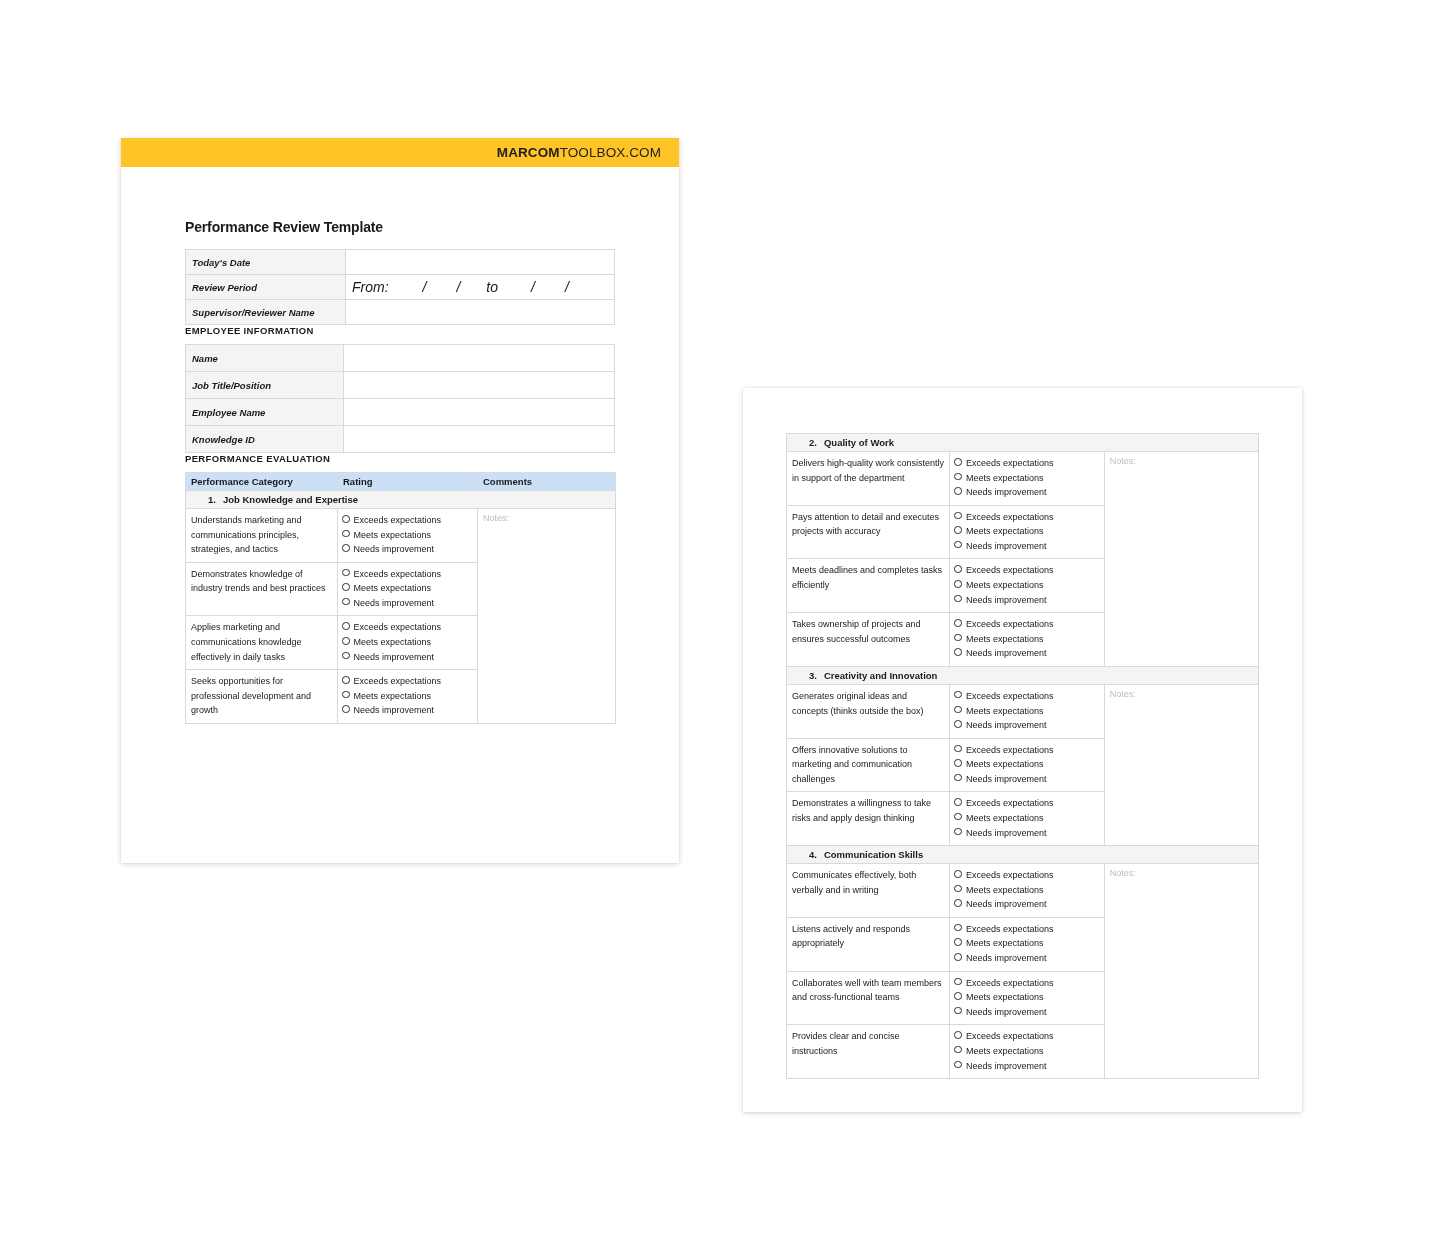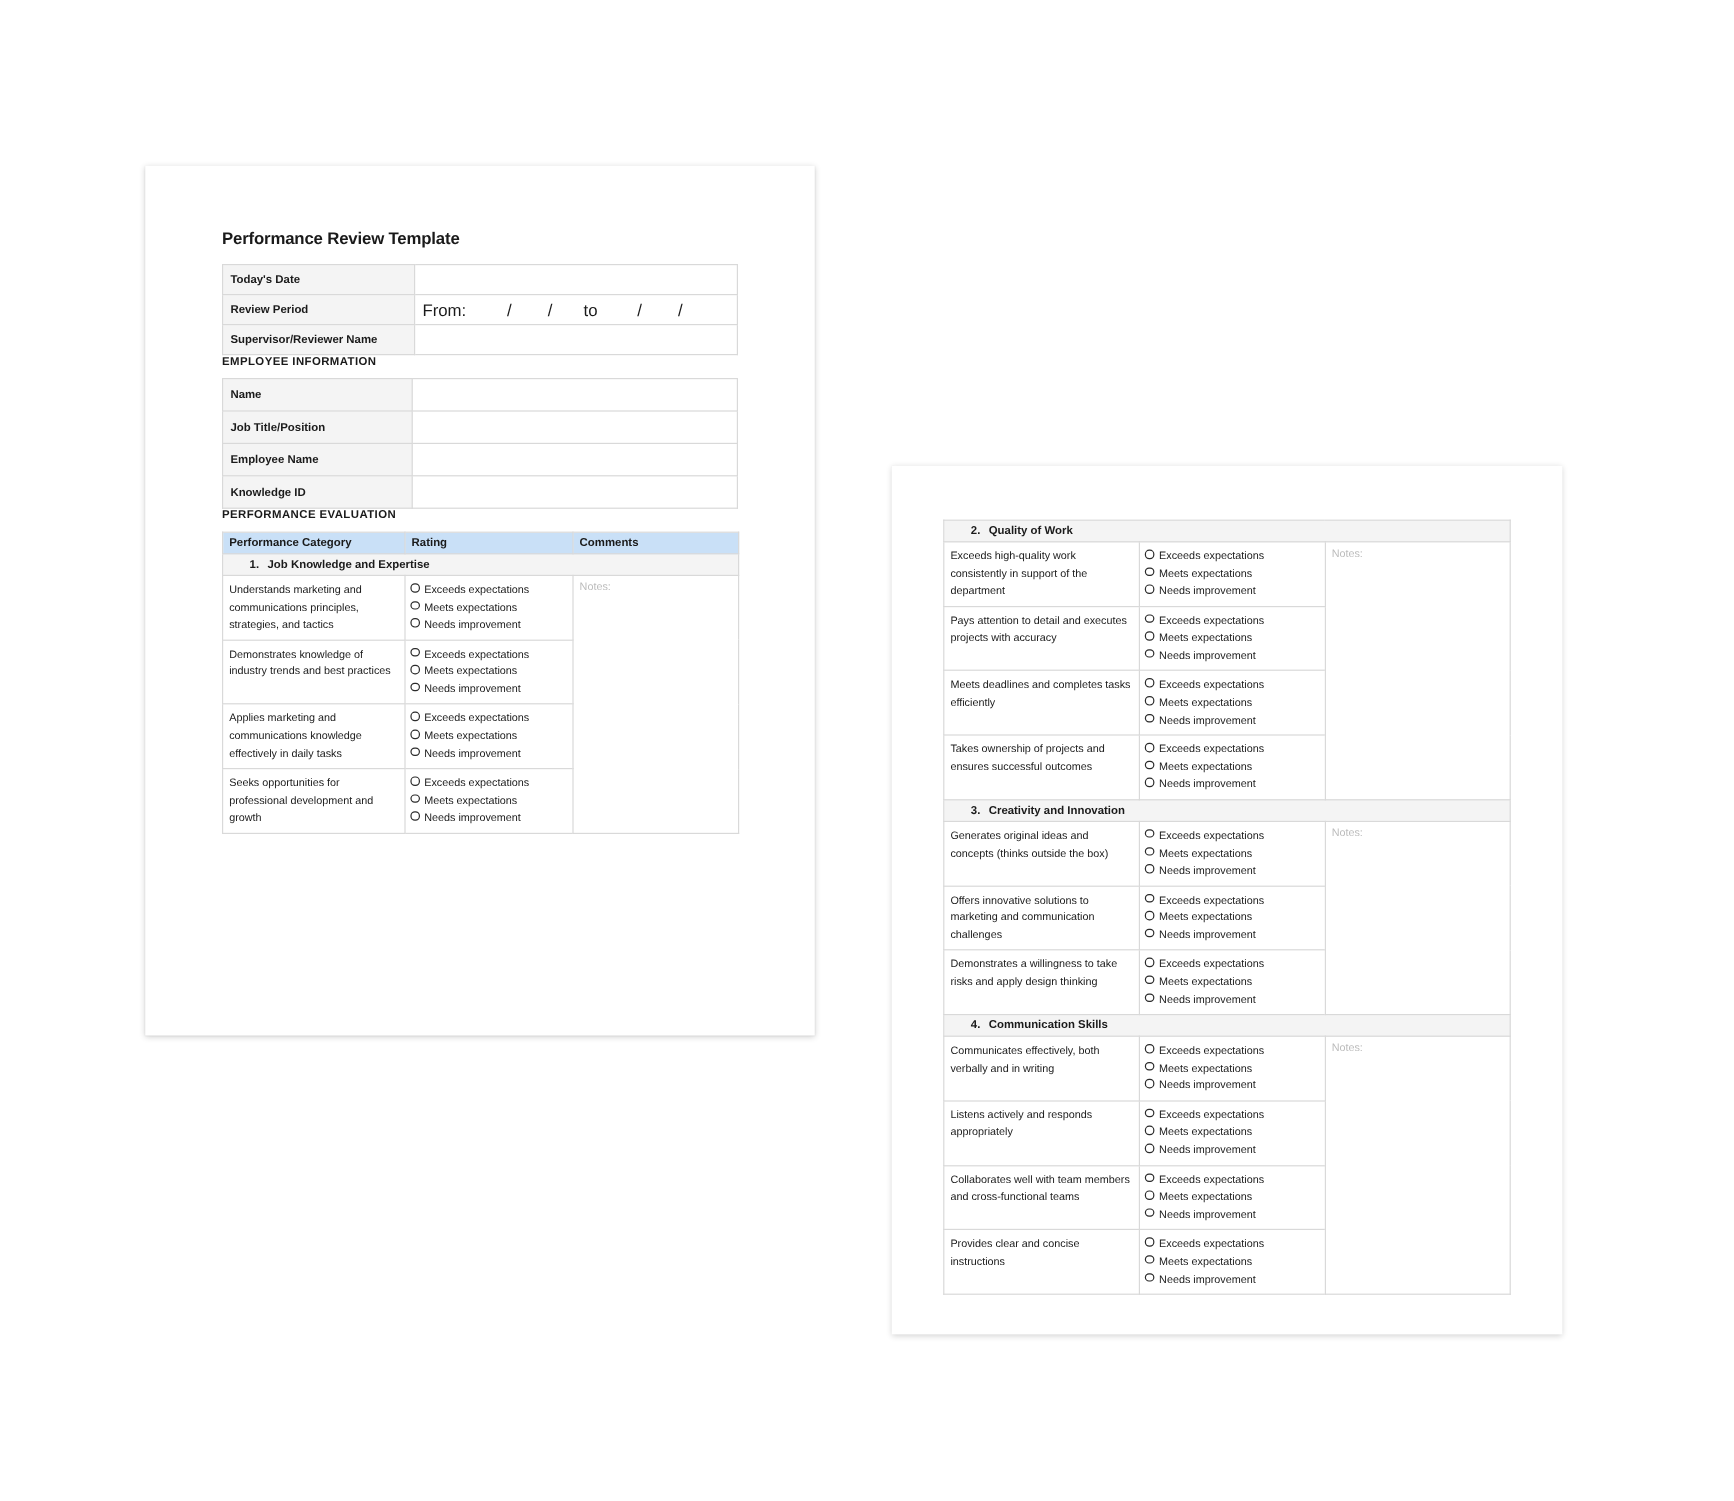--- a/index.html
+++ b/index.html
@@ -67,20 +67,21 @@
   table.grid {
     border-collapse: collapse;
     width: 100%;
     table-layout: fixed;
   }
   table.grid td, table.grid th {
     border: 1px solid #d9d9d9;
     vertical-align: top;
     padding: 4px 6px;
     box-sizing: border-box;
+    font-style: italic;
   }
 
   
   .info-table td.lbl {
     background: #f4f4f4;
     font-weight: bold;
     font-size: 9.5px;
     color: #1a1a1a;
     width: 160px;
     height: 25px;
@@ -197,20 +198,23 @@
     height: 724px;
   }
   #page-2 .page-body { padding: 0 43px 0 43px; }
   #page-2 .eval-wrap { padding-top: 45px; }
 </style>
 </head>
 <body>
 
 <div class="page" id="page-1">
 
+  <div class="brand-bar">
+    <div class="brand-text"><span class="b-strong">MARCOM</span><span class="b-light">TOOLBOX.COM</span></div>
+  </div>
 
   <div class="page-body">
 
     <h1 class="doc-title">Performance Review Template</h1>
 
     <table class="grid info-table">
       <tbody>
         <tr>
           <td class="lbl">Today's Date</td>
           <td class="val"></td>
@@ -323,21 +327,21 @@
         <colgroup>
           <col style="width:161px">
           <col style="width:152px">
           <col style="width:152px">
         </colgroup>
         <tbody id="eval-body-2">
             <tr>
               <td class="sec-head" colspan="3"><span class="secnum">2.</span><span>Quality of Work</span></td>
             </tr>
             <tr>
-              <td class="crit">Exceeds high-quality work consistently in support of the department</td>
+              <td class="crit">Delivers high-quality work consistently in support of the department</td>
               <td class="rate">
                 <div class="opt"><span class="radio"></span><span>Exceeds expectations</span></div>
                 <div class="opt"><span class="radio"></span><span>Meets expectations</span></div>
                 <div class="opt"><span class="radio"></span><span>Needs improvement</span></div>
               </td>
               <td class="notes" rowspan="4">Notes:</td>
             </tr>
             <tr>
               <td class="crit">Pays attention to detail and executes projects with accuracy</td>
               <td class="rate">

